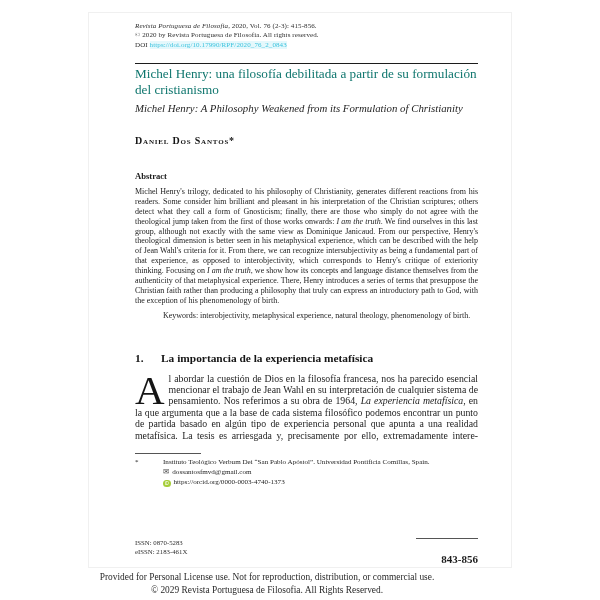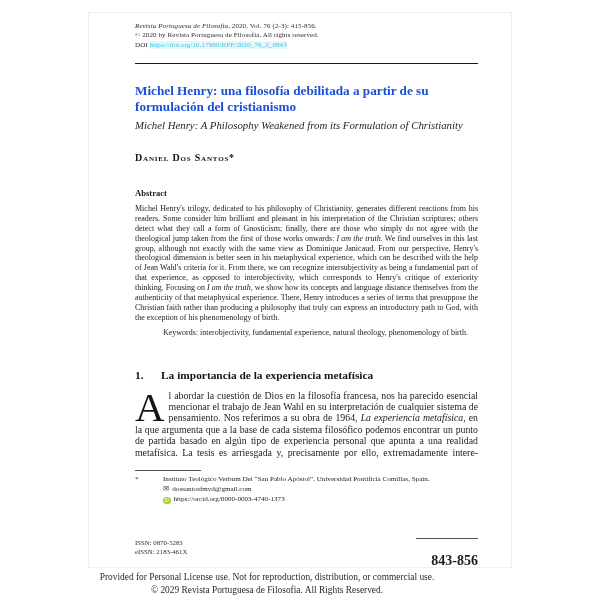--- a/index.html
+++ b/index.html
@@ -27,21 +27,21 @@
   .hdr .it { font-style: italic; margin-top: 44px; }
   .doi-link {
     color: #3bc3de;
     background: rgba(110, 215, 238, 0.18);
     text-decoration: none;
     cursor: pointer;
   }
   .rule { border-top: 1.4px solid #1c1c1c; margin-top: 13px; }
 
   
-  .title { margin-top: 19px; font-size: 13.2px; font-weight: bold; line-height: 16px; color: #1d4ed8; }
+  .title { margin-top: 2px; font-size: 13.2px; font-weight: normal; line-height: 16px; color: #0f766e; }
   .subtitle { margin-top: 4px; font-size: 10.8px; font-style: italic; color: #242424; }
   .author {
     margin-top: 21px;
     font-variant: small-caps;
     font-weight: bold;
     font-size: 10px;
     letter-spacing: 0.8px;
     color: #151515;
   }
 
@@ -91,21 +91,21 @@
 
   
   .pagefoot {
     position: absolute;
     left: 135px; top: 538px; width: 343px;
     display: flex; justify-content: space-between; align-items: flex-start;
   }
   .issn-block { font-size: 6.8px; line-height: 9px; color: #2e2e2e; }
   .pages-block { width: 62px; text-align: right; }
   .pages-rule { border-top: 0.9px solid #555; margin-bottom: 3px; }
-  .pages-num { font-size: 14px; font-weight: bold; margin-top: 14px; }
+  .pages-num { font-size: 11px; font-weight: bold; margin-top: 14px; }
 
   
   .license {
     position: absolute;
     left: 0; top: 571px; width: 534px;
     text-align: center;
     font-size: 9.4px; line-height: 13px;
     color: #2a2a2a;
   }
 </style>
@@ -131,21 +131,21 @@
 
   <h1 class="title">Michel Henry: una filosofía debilitada a partir de su formulación del cristianismo</h1>
   <div class="subtitle">Michel Henry: A Philosophy Weakened from its Formulation of Christianity</div>
   <div class="author">Daniel Dos Santos*</div>
 
   <div class="abs-head">Abstract</div>
   <p class="abs-body"><span>Michel Henry's trilogy, dedicated to his philosophy of Christianity, generates different reactions from his readers. Some consider him brilliant and pleasant in his interpretation of the Christian scriptures; others detect what they call a form of Gnosticism; finally, there are those who simply do not agree with the theological jump taken from the first of those works onwards: </span><span class="it">I am the truth</span><span>. We find ourselves in this last group, although not exactly with the same view as Dominique Janicaud. From our perspective, Henry's theological dimension is better seen in his metaphysical experience, which can be described with the help of Jean Wahl's criteria for it. From there, we can recognize intersubjectivity as being a fundamental part of that experience, as opposed to interobjectivity, which corresponds to Henry's critique of exteriority thinking. Focusing on </span><span class="it">I am the truth</span><span>, we show how its concepts and language distance themselves from the authenticity of that metaphysical experience. There, Henry introduces a series of terms that presuppose the Christian faith rather than producing a philosophy that truly can express an introductory path to God, with the exception of his phenomenology of birth.</span></p>
 
   <div class="keywords">
     <span class="kw-label">Keywords:</span>
-    <span class="kw-text">interobjectivity, fundamental experience, natural theology, phenomenology of birth.</span>
+    <span class="kw-text">interobjectivity, metaphysical experience, natural theology, phenomenology of birth.</span>
   </div>
 
   <div class="sec-head">
     <span class="sec-num">1.</span>
     <span>La importancia de la experiencia metafísica</span>
   </div>
 
   <p class="body-par"><span class="dropcap">A</span><span>l abordar la cuestión de Dios en la filosofía francesa, nos ha parecido esencial mencionar el trabajo de Jean Wahl en su interpretación de cualquier sistema de pensamiento. Nos referimos a su obra de 1964, </span><span class="it">La experiencia metafísica</span><span>, en la que argumenta que a la base de cada sistema filosófico podemos encontrar un punto de partida basado en algún tipo de experiencia personal que apunta a una realidad metafísica. La tesis es arriesgada y, precisamente por ello, extremadamente intere-</span></p>
 
   <div class="fn-rule"></div>

